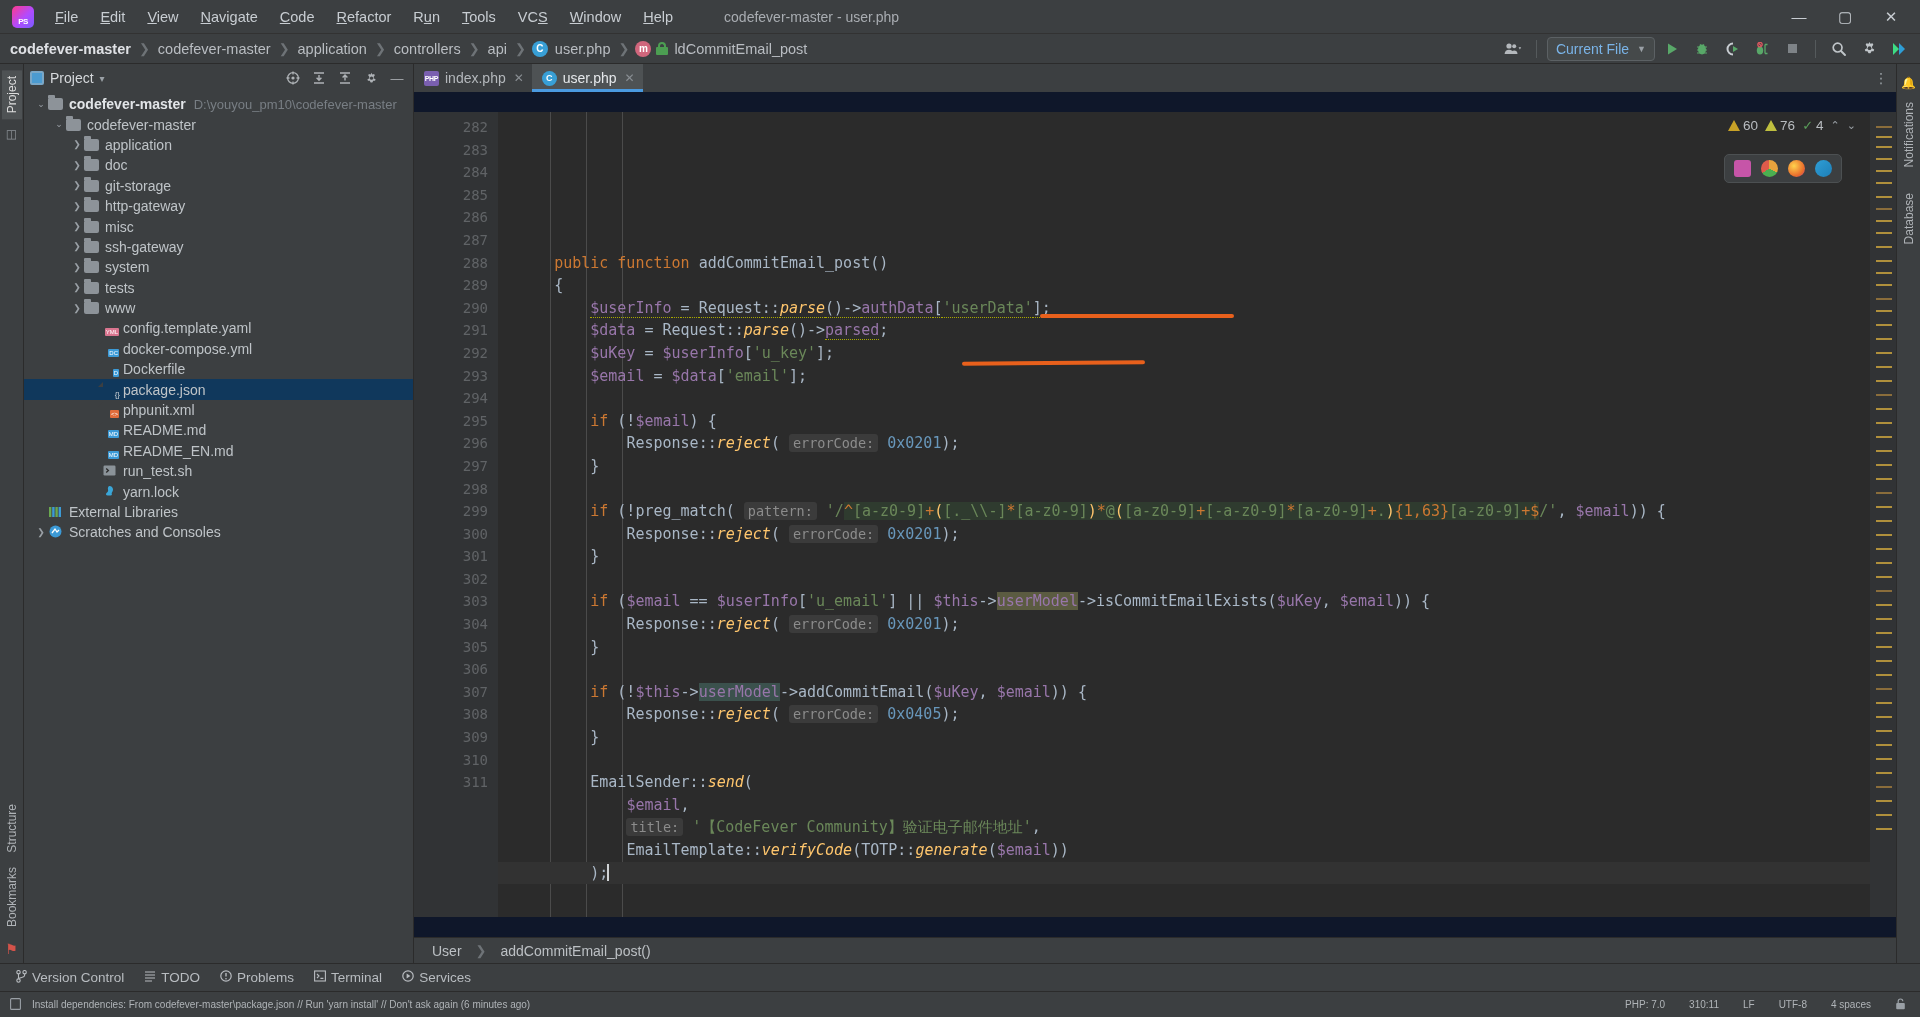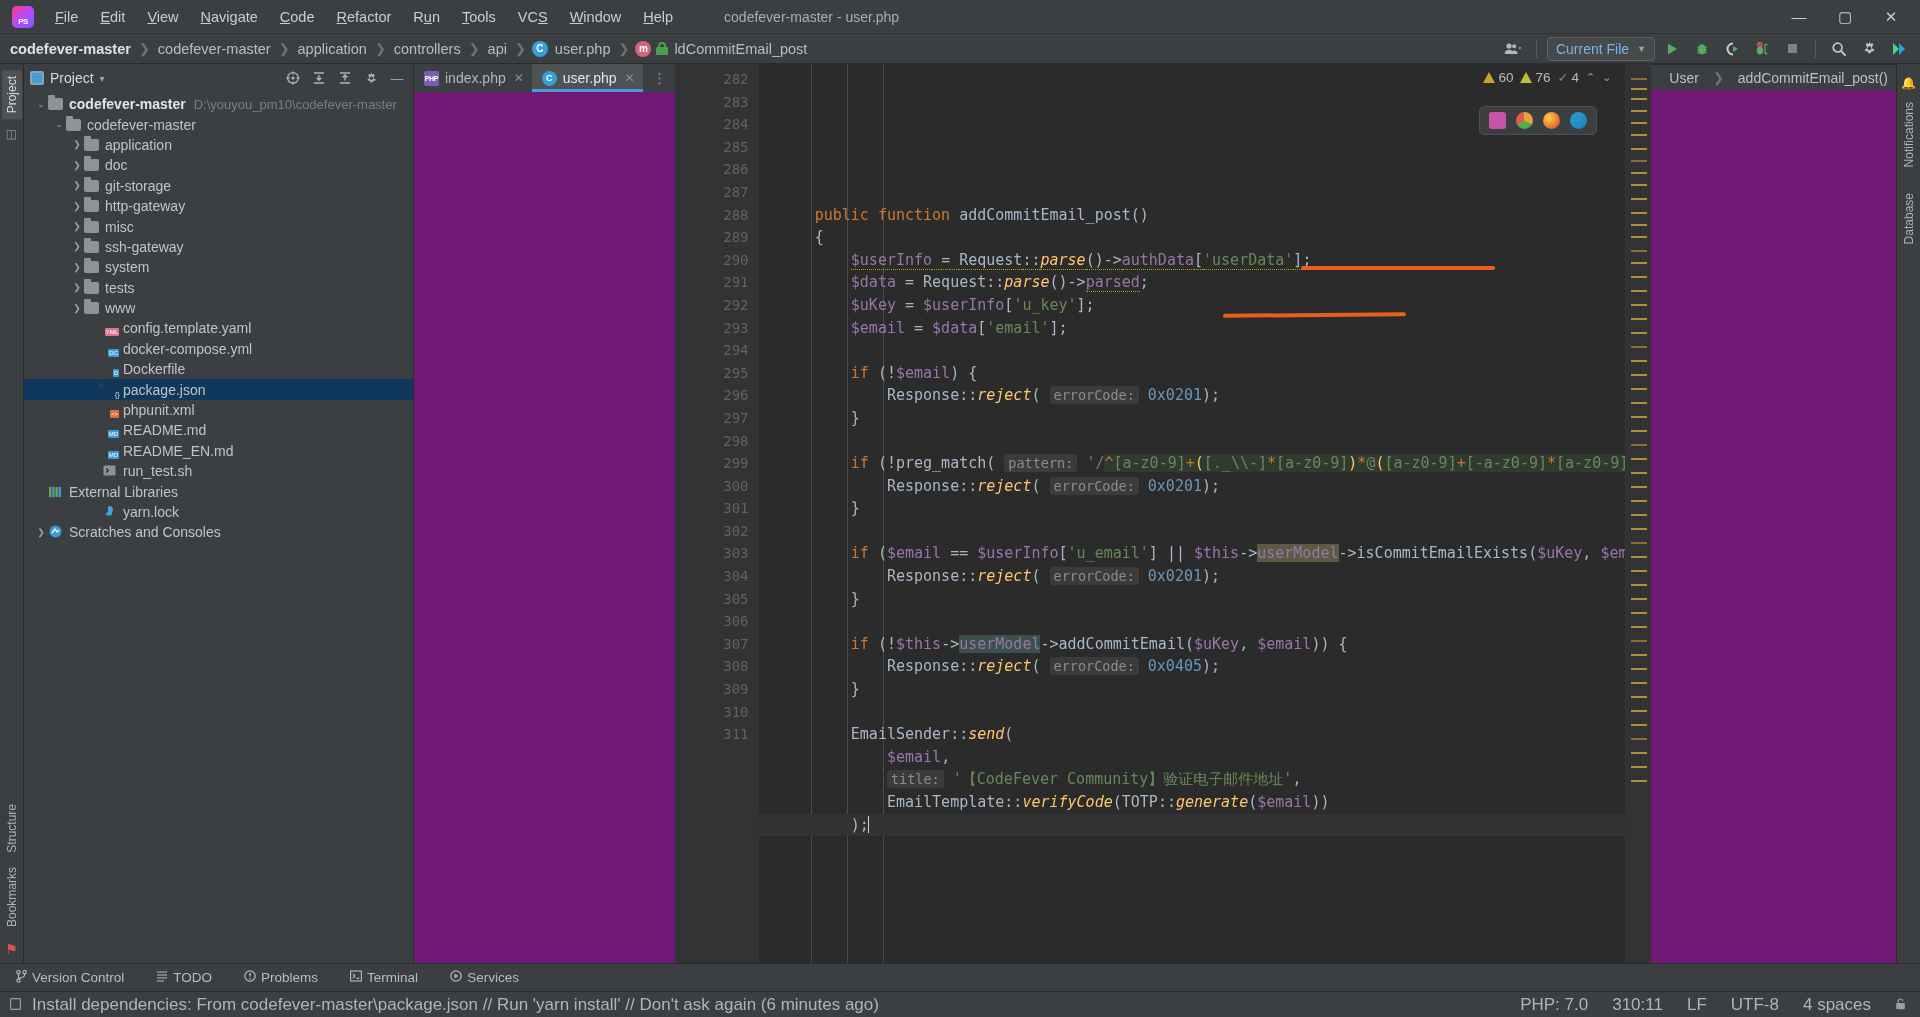--- a/index.html
+++ b/index.html
@@ -90,21 +90,21 @@
   .fico { width:16px; flex:0 0 16px; height:16px; margin-right:5px; position:relative; display:inline-block;}
   
   .ic-folder { background:#8d9399; border-radius:1px 2px 2px 2px; height:12px; margin-top:2px; position:relative;}
   .ic-folder::before{content:"";position:absolute;top:-3px;left:0;width:7px;height:3px;background:#8d9399;border-radius:1px 1px 0 0;}
   
   .sheet { width:13px;height:15px;background:#9aa0a6; margin-left:1px; border-radius:1px; position:relative;}
   .sheet::after{content:"";position:absolute;top:0;right:0;border-width:0 0 5px 5px;border-style:solid;border-color:transparent transparent #3c3f41 transparent;}
   .tagbox { position:absolute; bottom:0; right:-1px; font-size:6px; line-height:6px; padding:1px 1px; color:#fff; border-radius:1px; font-family:"Liberation Sans",sans-serif;}
 
   
-  .editorarea { flex:1 1 auto; display:flex; flex-direction:row; min-width:0; background:#701a75; }
+  .editorarea { flex:1 1 auto; display:flex; flex-direction:column; min-width:0; background:#0f172a;gap:20px; }
   .tabsbar { height:28px; flex:0 0 28px; background:#3c3f41; display:flex; align-items:stretch; }
   .etab { display:flex; align-items:center; gap:6px; padding:0 8px 0 10px; font-size:14px; color:#b4b8bc; position:relative;}
   .etab.active { background:#4e5254; color:#e5e8eb; }
   .etab.active::after { content:""; position:absolute; left:0; right:0; bottom:0; height:3px; background:#4a9ae0;}
   .etab .x { color:#8a8f94; font-size:12px; margin-left:2px;}
   .tabsbar .spacer { flex:1 1 auto;}
   .tab-ico { width:15px;height:15px;display:inline-flex;align-items:center;justify-content:center;border-radius:2px;font-size:8px;color:#fff;font-weight:bold;}
   .tab-ico.php { background:#7a5fb0; font-size:7px; letter-spacing:-0.3px;}
   .tab-ico.cls { background:#389fd6; border-radius:50%; font-size:9px;}
 
@@ -160,25 +160,25 @@
   .mark { position:absolute; right:4px; width:16px; height:2px; background:#b08e3a; }
 
   
   .rightstrip { width:24px; flex:0 0 24px; background:#3c3f41; border-left:1px solid #2b2b2b; display:flex; flex-direction:column; align-items:center; padding-top:6px;}
 
   
   .editor-crumb { height:26px; flex:0 0 26px; background:#3c3f41; display:flex; align-items:center; gap:0; padding-left:10px; font-size:14px; color:#bcc0c4; border-top:1px solid #2b2b2b;}
   .editor-crumb .c { padding:0 8px;}
 
   
-  .toolbar-bottom { height:28px; flex:0 0 28px; background:#3c3f41; display:flex; align-items:center; gap:16px; padding:0 8px; border-top:1px solid #2b2b2b;}
+  .toolbar-bottom { height:28px; flex:0 0 28px; background:#3c3f41; display:flex; align-items:center; gap:4px; padding:0 8px; border-top:1px solid #2b2b2b;}
   .twin { display:flex; align-items:center; gap:5px; padding:3px 8px; font-size:13.5px; color:#b8bcc0; border-radius:3px;}
 
   
-  .statusbar { height:26px; flex:0 0 26px; background:#3c3f41; display:flex; align-items:center; padding:0 10px; font-size:17px; color:#b0b4b8; border-top:1px solid #2b2b2b;}
+  .statusbar { height:26px; flex:0 0 26px; background:#3c3f41; display:flex; align-items:center; padding:0 10px; font-size:10px; color:#b0b4b8; border-top:1px solid #2b2b2b;}
   .status-left { display:flex; align-items:center; gap:7px;}
   .status-spacer { flex:1 1 auto;}
   .status-right { display:flex; align-items:center; gap:16px;}
   .sb-item { padding:2px 4px;}
 </style>
 </head>
 <body>
 
 <div class="app">
 
@@ -478,37 +478,37 @@
           <div class="row">
             <span style="display:inline-block;width:64px;flex:0 0 64px"></span>
             <span class="arrow"></span>
             <span class="fico"><svg width="15" height="15" viewBox="0 0 15 15">
                 <rect x="1.5" y="2.5" width="12" height="10" rx="1.2" fill="#8b9399"></rect>
                 <path d="M4.2 5.5l2.2 2-2.2 2" stroke="#2b2b2b" stroke-width="1.3" fill="none"></path>
               </svg></span>
             <span class="fname">run_test.sh</span>
           </div>
           <div class="row">
+            <span style="display:inline-block;width:64px;flex:0 0 64px"></span>
+            <span class="arrow"></span>
+            <span class="fico"><svg width="15" height="15" viewBox="0 0 15 15">
+                <path d="M7.5 2c2 0 3.5 1.6 3.5 3.6 0 2.4-2 3.2-1 5.4-1.6.6-3.8.8-5.4.2-1.2-.5-.6-1.8.4-2.6.9-.7 1.4-2 1-3.2C5.6 4.2 6.3 2 7.5 2z" fill="#3aa6d8"></path>
+              </svg></span>
+            <span class="fname">yarn.lock</span>
+          </div>
+          <div class="row">
             <span style="display:inline-block;width:10px;flex:0 0 10px"></span>
             <span class="arrow"></span>
             <span class="fico"><svg width="15" height="15" viewBox="0 0 15 15">
                 <rect x="1" y="3" width="2.4" height="10" fill="#6aa84f"></rect>
                 <rect x="4.2" y="3" width="2.4" height="10" fill="#3c9ad6"></rect>
                 <rect x="7.4" y="3" width="2.4" height="10" fill="#6aa84f"></rect>
                 <rect x="10.6" y="3" width="2.4" height="10" fill="#3c9ad6"></rect>
               </svg></span>
             <span class="fname">External Libraries</span>
-          </div>
-          <div class="row">
-            <span style="display:inline-block;width:64px;flex:0 0 64px"></span>
-            <span class="arrow"></span>
-            <span class="fico"><svg width="15" height="15" viewBox="0 0 15 15">
-                <path d="M7.5 2c2 0 3.5 1.6 3.5 3.6 0 2.4-2 3.2-1 5.4-1.6.6-3.8.8-5.4.2-1.2-.5-.6-1.8.4-2.6.9-.7 1.4-2 1-3.2C5.6 4.2 6.3 2 7.5 2z" fill="#3aa6d8"></path>
-              </svg></span>
-            <span class="fname">yarn.lock</span>
           </div>
           <div class="row">
             <span style="display:inline-block;width:10px;flex:0 0 10px"></span>
             <span class="arrow">❯</span>
             <span class="fico"><svg width="15" height="15" viewBox="0 0 15 15">
                 <circle cx="7.5" cy="7.5" r="6" fill="#3c9ad6"></circle>
                 <path d="M4 9l3-4 2 3 2-2" stroke="#fff" stroke-width="1.3" fill="none"></path>
               </svg></span>
             <span class="fname">Scratches and Consoles</span>
           </div>

